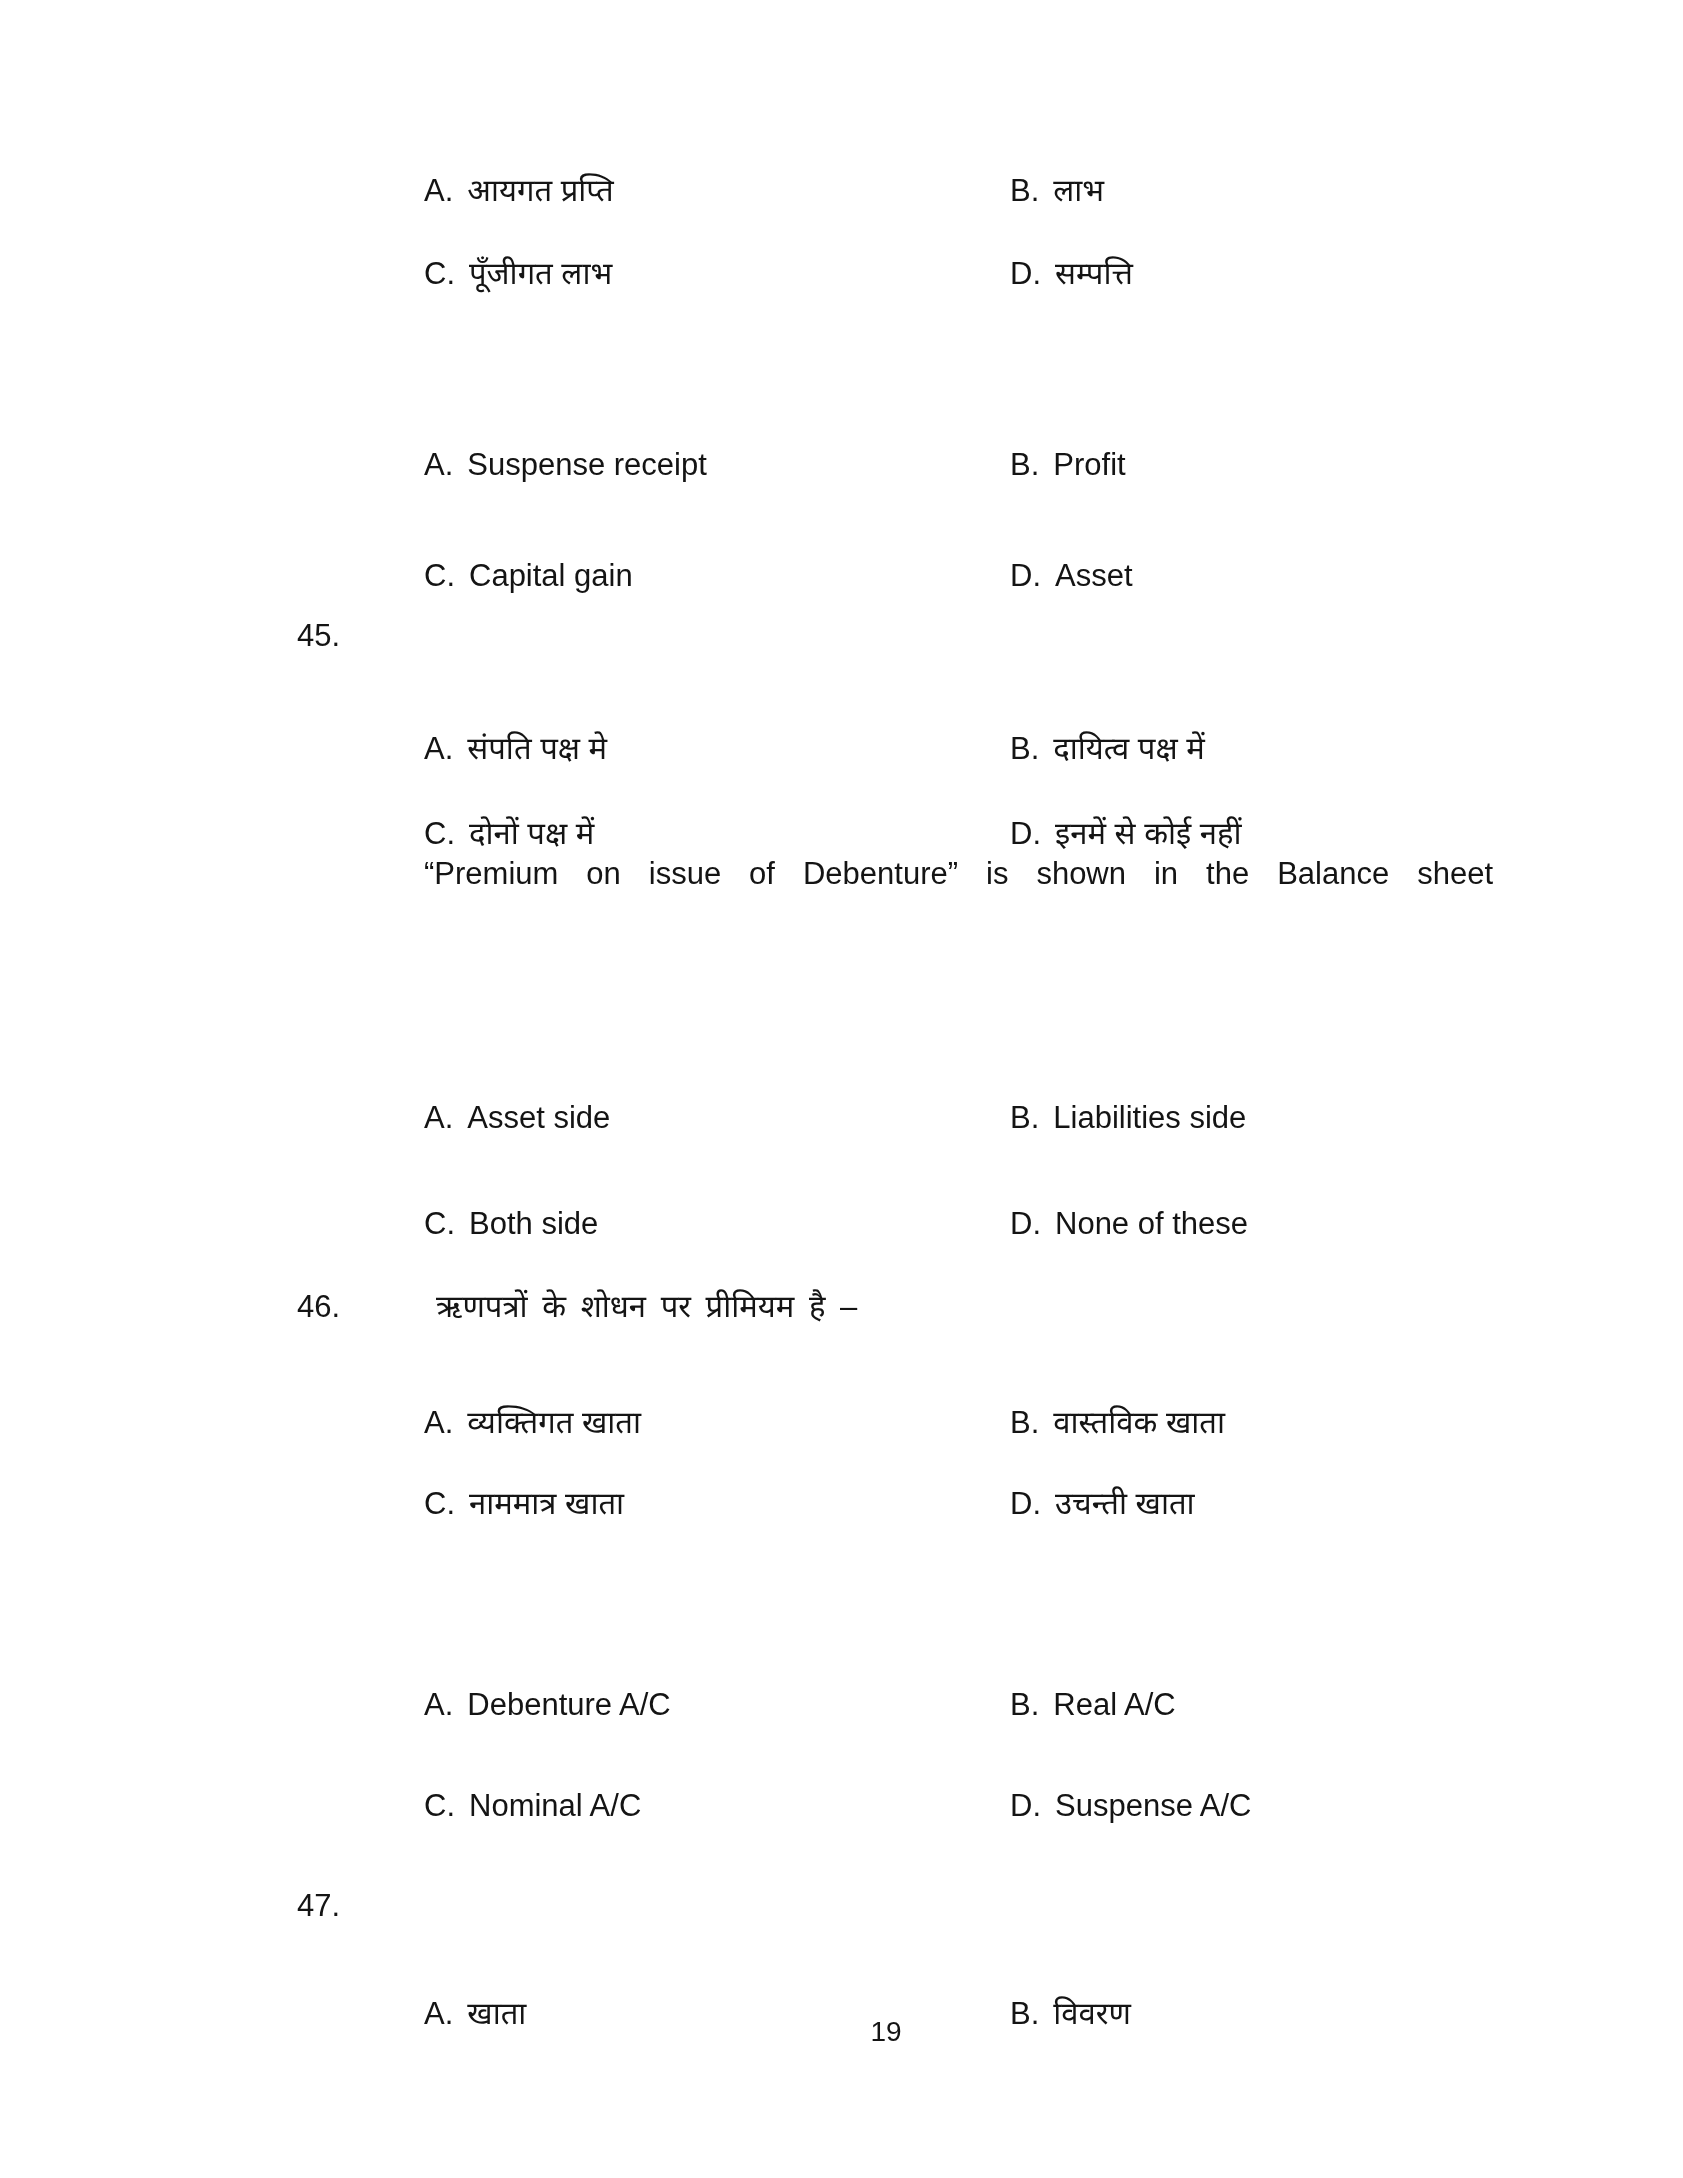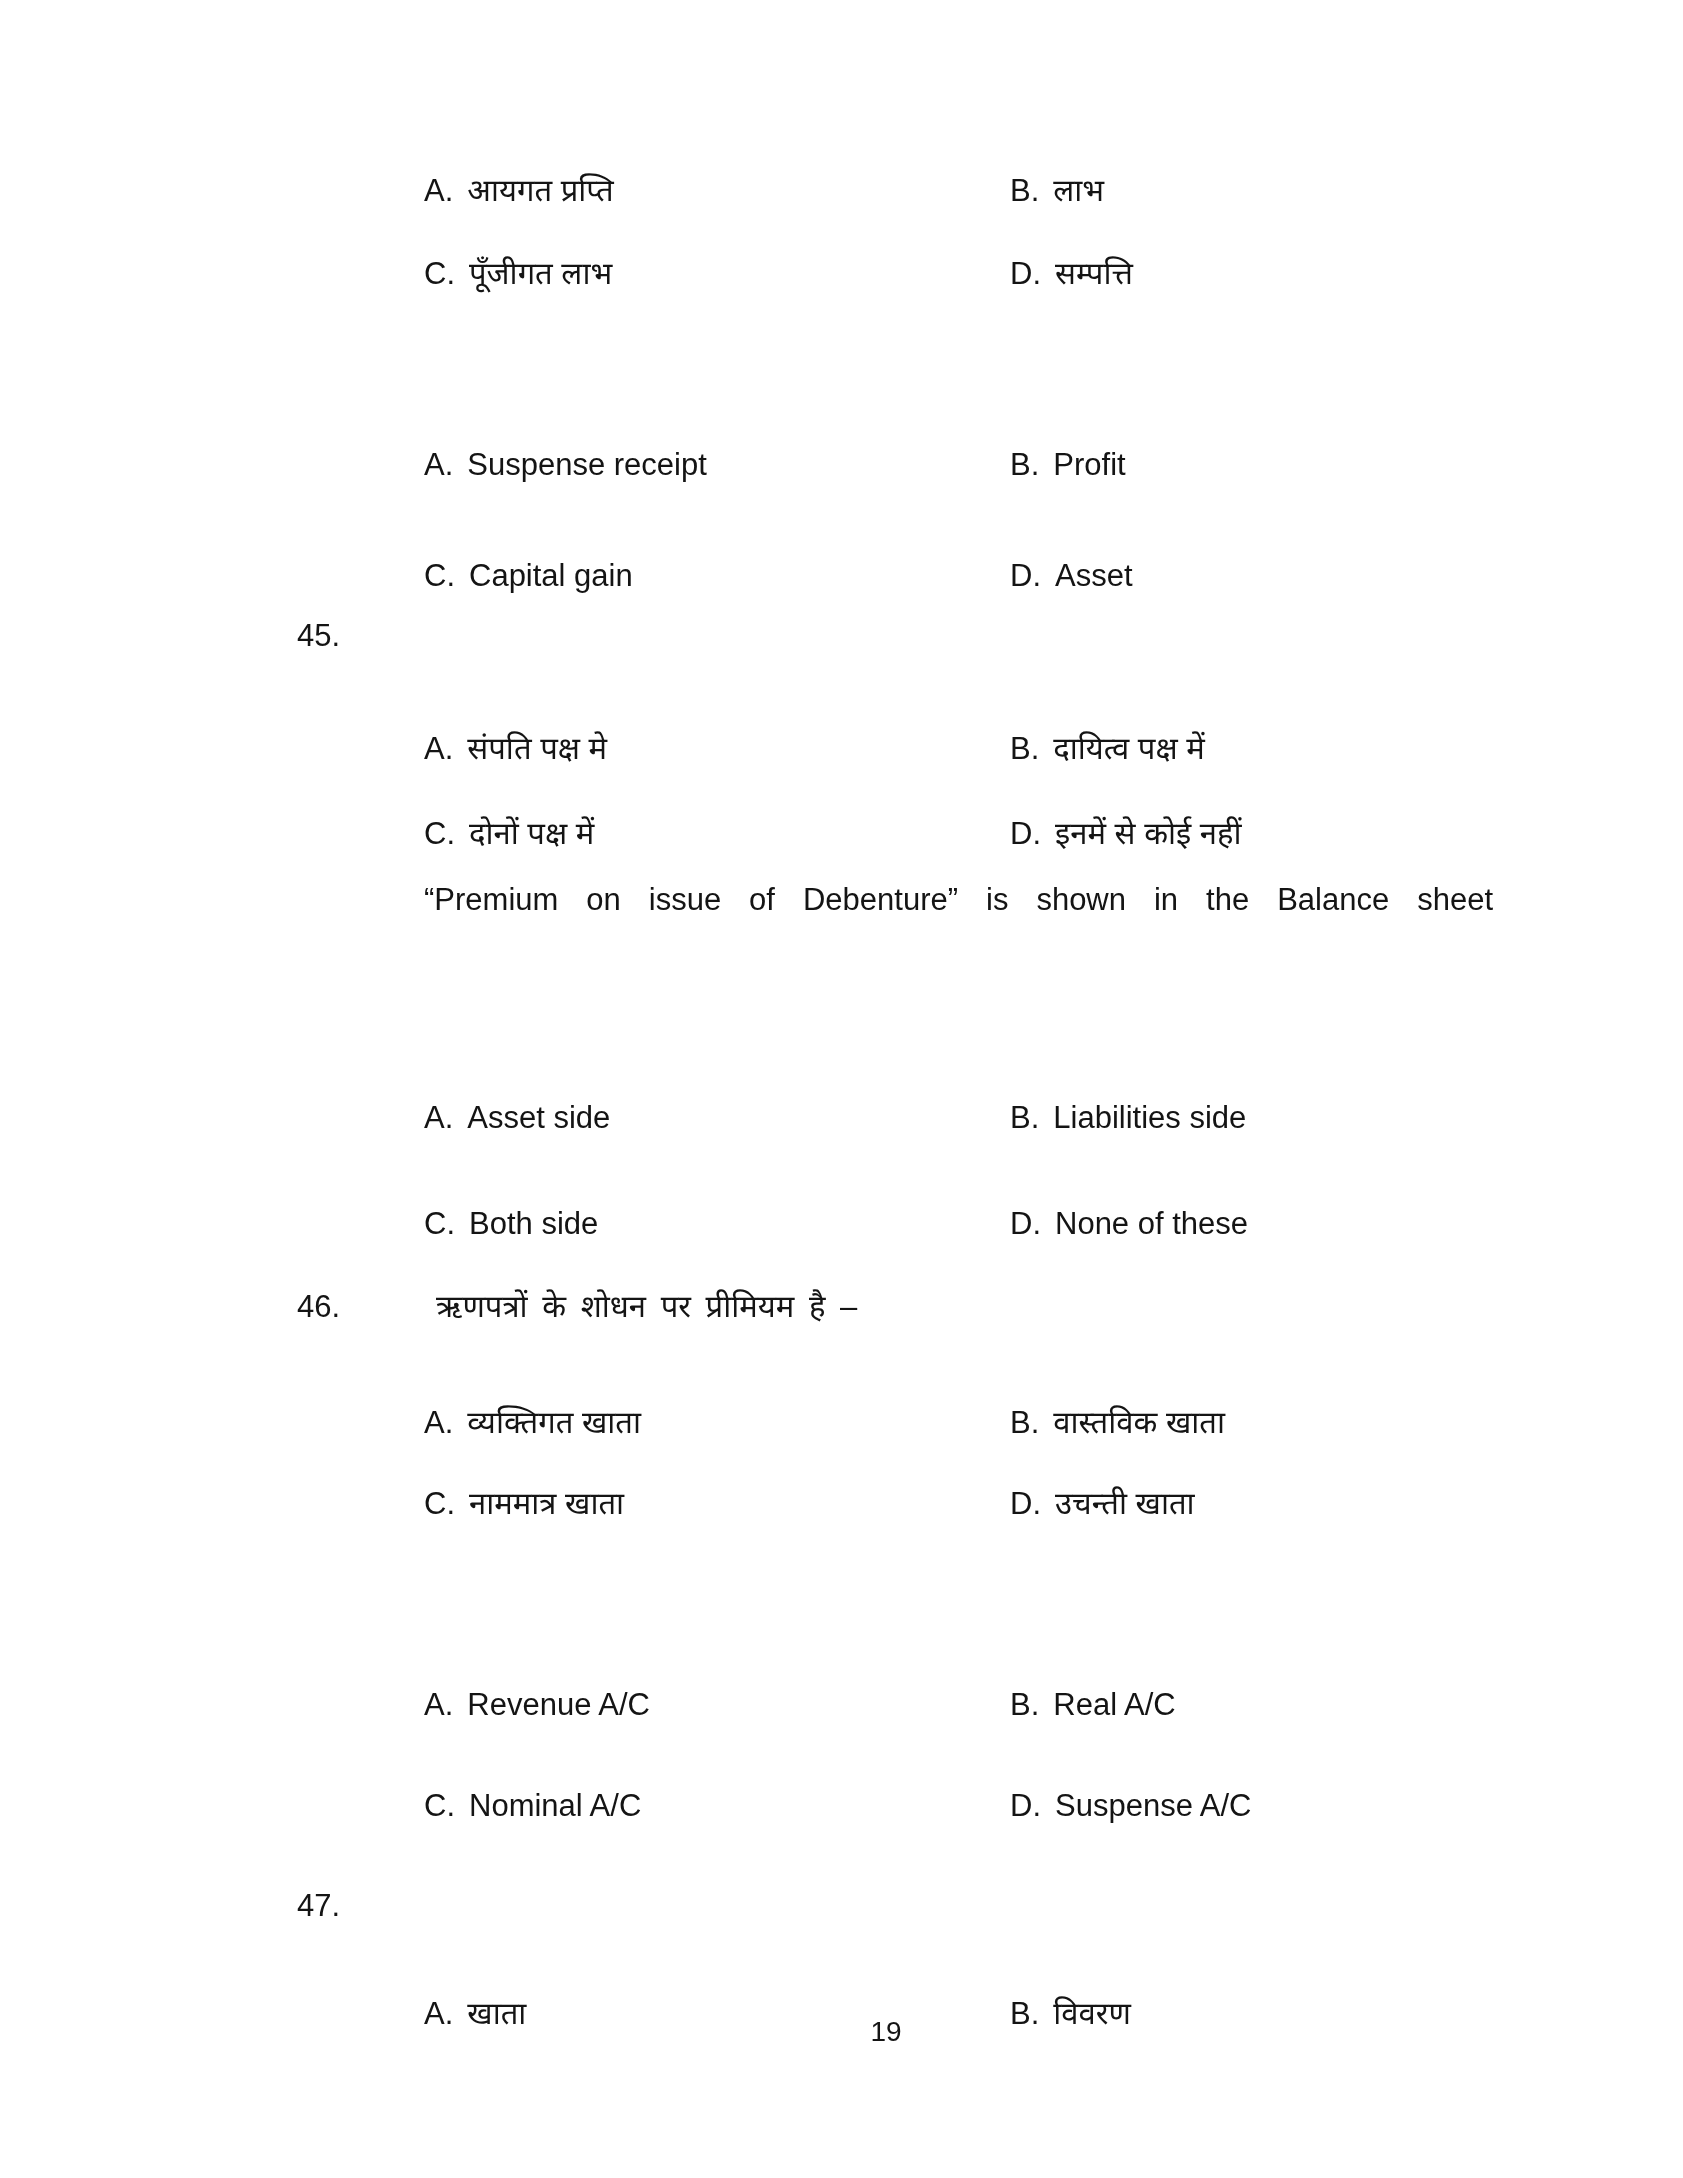--- a/index.html
+++ b/index.html
@@ -97,21 +97,21 @@
     <div class="opt opt-a">
       <span class="lbl">C.</span>
       <span class="txt">दोनों पक्ष में</span>
     </div>
     <div class="opt">
       <span class="lbl">D.</span>
       <span class="txt">इनमें से कोई नहीं</span>
     </div>
   </div>
 
-  <div class="eng-just" style="top:880px">“Premium on issue of Debenture” is shown in the Balance sheet</div>
+  <div class="eng-just" style="top:854px">“Premium on issue of Debenture” is shown in the Balance sheet</div>
 
   <div class="opt-row" style="top:1074px">
     <div class="opt opt-a">
       <span class="lbl">A.</span>
       <span class="txt">Asset side</span>
     </div>
     <div class="opt">
       <span class="lbl">B.</span>
       <span class="txt">Liabilities side</span>
     </div>
@@ -148,21 +148,21 @@
     <div class="opt">
       <span class="lbl">D.</span>
       <span class="txt">उचन्ती खाता</span>
     </div>
   </div>
 
 
   <div class="opt-row" style="top:1661px">
     <div class="opt opt-a">
       <span class="lbl">A.</span>
-      <span class="txt">Revenue A/C</span>
+      <span class="txt">Debenture A/C</span>
     </div>
     <div class="opt">
       <span class="lbl">B.</span>
       <span class="txt">Real A/C</span>
     </div>
   </div>
   <div class="opt-row" style="top:1762px">
     <div class="opt opt-a">
       <span class="lbl">C.</span>
       <span class="txt">Nominal A/C</span>

